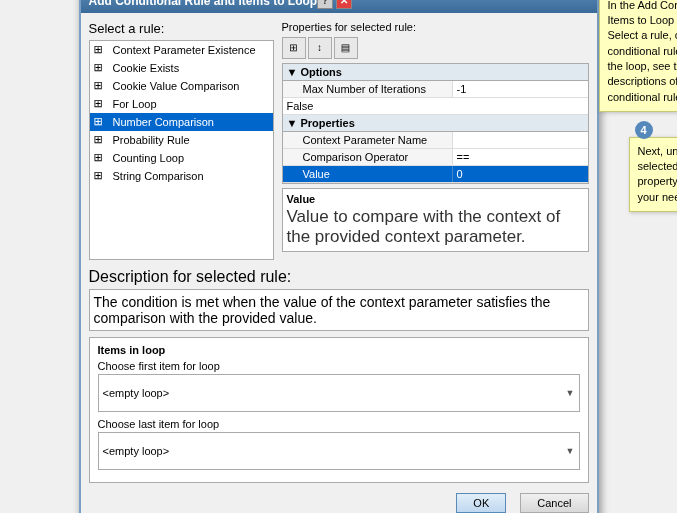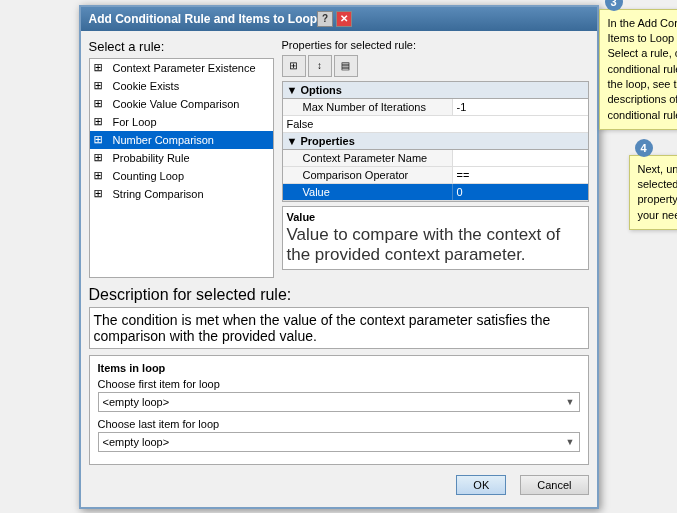--- a/index.html
+++ b/index.html
@@ -190,21 +190,21 @@
     .form-row {
       margin-bottom: 6px;
     }
     .form-row label {
       font-size: 11px;
       display: block;
       margin-bottom: 2px;
     }
     .combo-box {
       width: 100%;
-      height: 20px;
+      height: 38px;
       border: 1px solid #aaa;
       background: white;
       display: flex;
       align-items: center;
       justify-content: space-between;
       padding: 0 4px;
       font-size: 11px;
       gap: 11px;
     }
     .combo-arrow {

